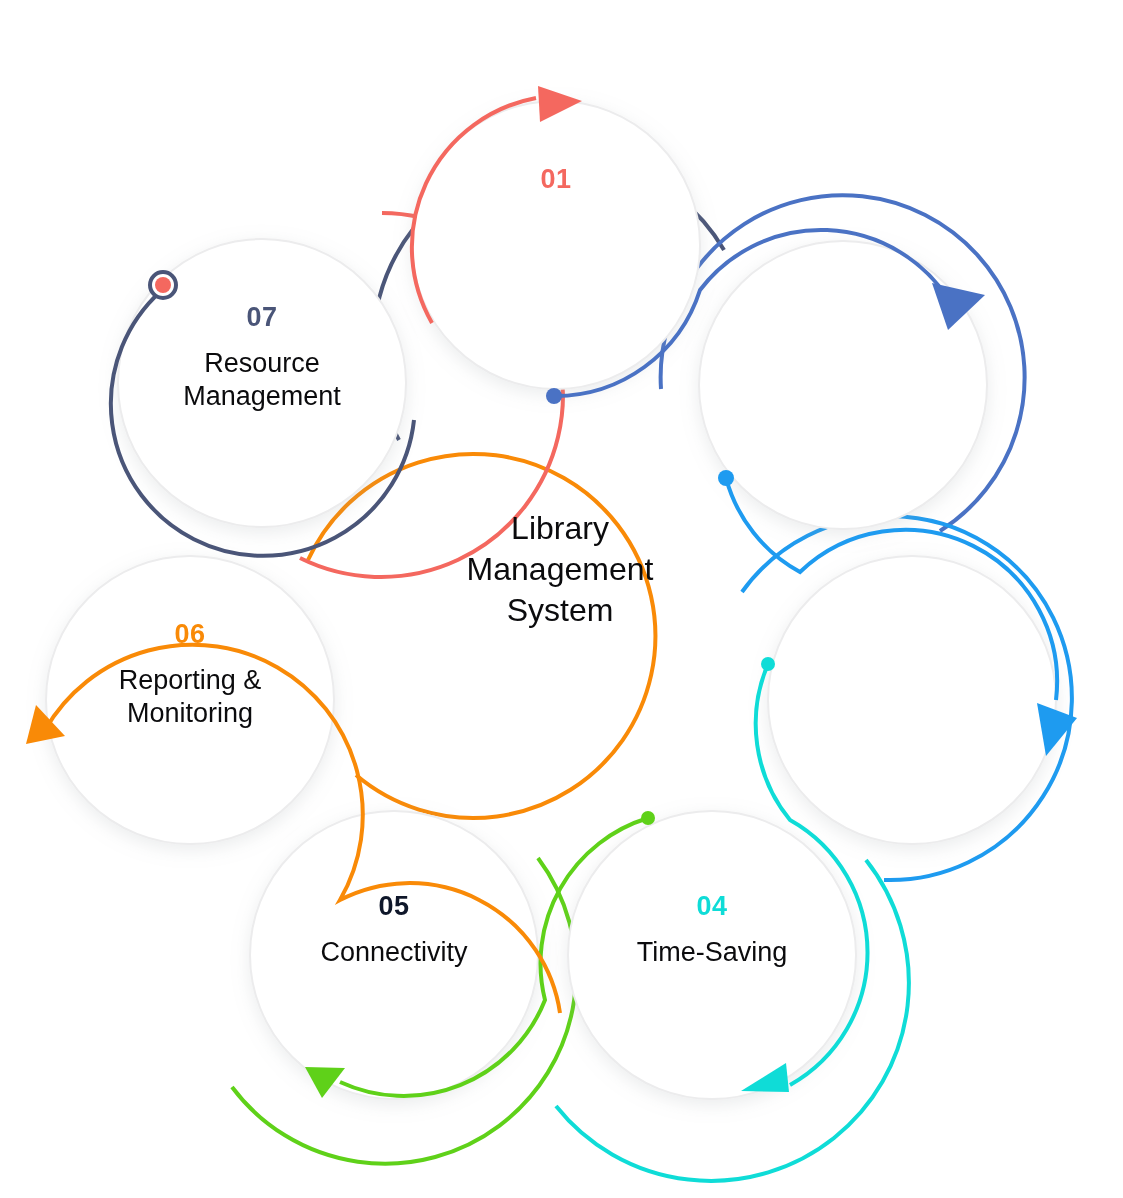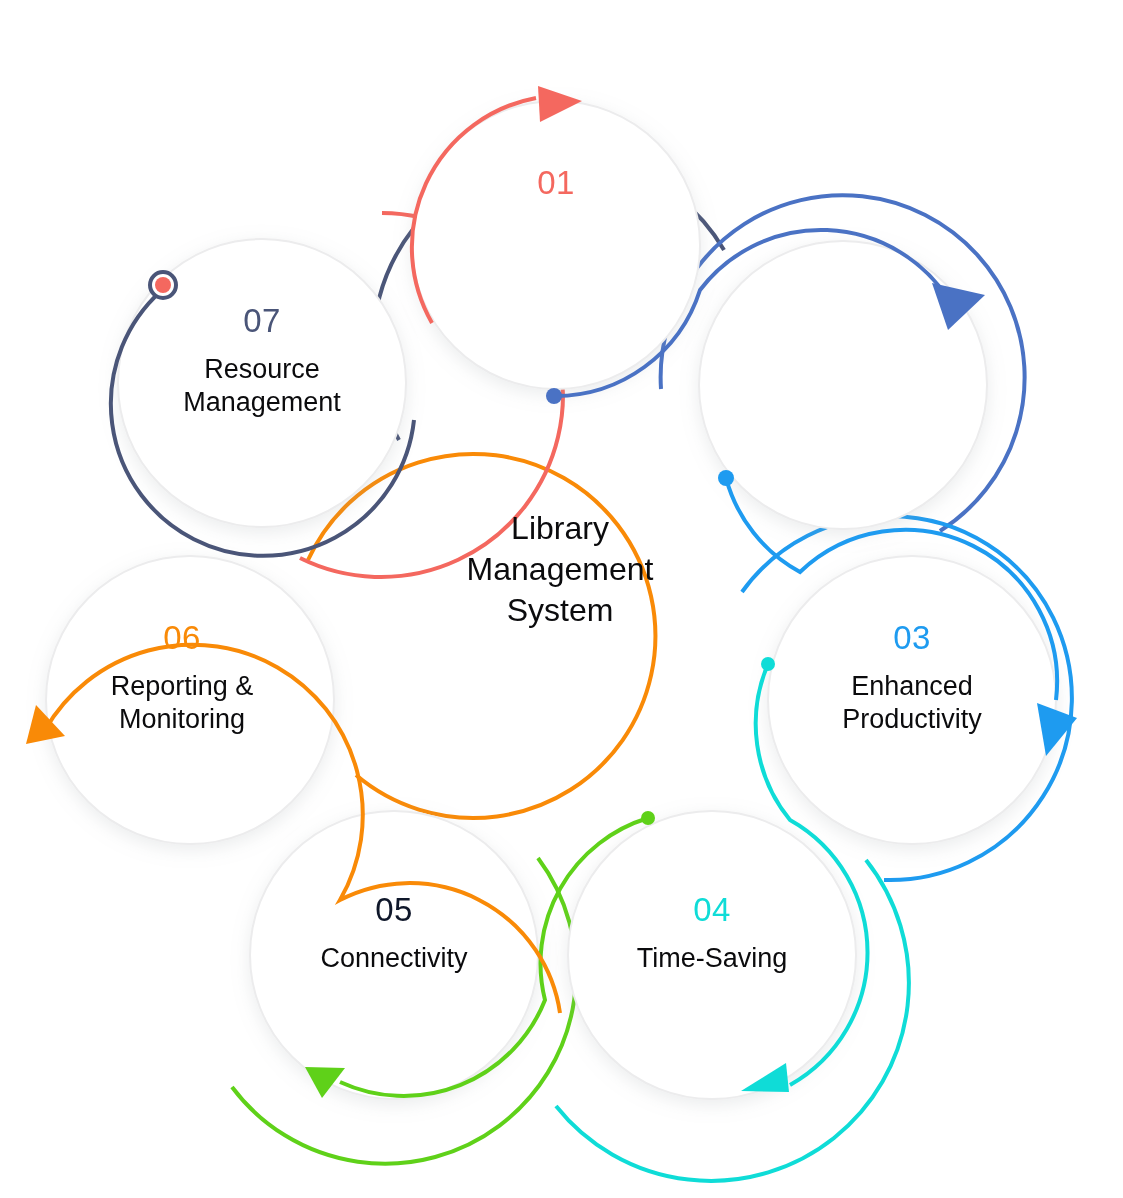--- a/index.html
+++ b/index.html
@@ -30,22 +30,22 @@
   .arc {
     fill: none;
     stroke-linecap: butt;
   }
   .node-label-group {
     position: absolute;
     text-align: center;
     pointer-events: none;
   }
   .node-number {
-    font-size: 33px;
-    font-weight: normal;
+    font-size: 27px;
+    font-weight: bold;
     letter-spacing: 0.5px;
     line-height: 1;
     margin: 0 0 16px 0;
   }
   .node-title {
     font-size: 27px;
     font-weight: 400;
     color: #0b0b0d;
     line-height: 1.22;
     margin: 0;
@@ -135,37 +135,32 @@
       <circle cx="163" cy="285" r="13" fill="#ffffff" stroke="#4A5578" stroke-width="4"></circle>
       <circle cx="163" cy="285" r="8" fill="#F4685F"></circle>
     </g>
   </svg>
 
   <div class="node-label-group" style="left:406px; top:166px; width:300px;">
     <div class="node-number" style="color:#F4685F;">01</div>
   </div>
 
 
-  <div class="node-label-group" style="left:762px; top:621px; width:300px;">
-    <div class="node-number" style="color:#1E9BF0;">03</div>
-    <div class="node-title">Enhanced
-Productivity</div>
-  </div>
 
   <div class="node-label-group" style="left:562px; top:893px; width:300px;">
     <div class="node-number" style="color:#0FDCD7;">04</div>
     <div class="node-title">Time-Saving</div>
   </div>
 
   <div class="node-label-group" style="left:244px; top:893px; width:300px;">
     <div class="node-number" style="color:#0f172a;">05</div>
     <div class="node-title">Connectivity</div>
   </div>
 
-  <div class="node-label-group" style="left:32px; top:621px; width:300px;">
+  <div class="node-label-group" style="left:40px; top:621px; width:300px;">
     <div class="node-number" style="color:#F98A07;">06</div>
     <div class="node-title">Reporting &amp;
 Monitoring</div>
   </div>
 
   <div class="node-label-group" style="left:112px; top:304px; width:300px;">
     <div class="node-number" style="color:#4A5578;">07</div>
     <div class="node-title">Resource
 Management</div>
   </div>

